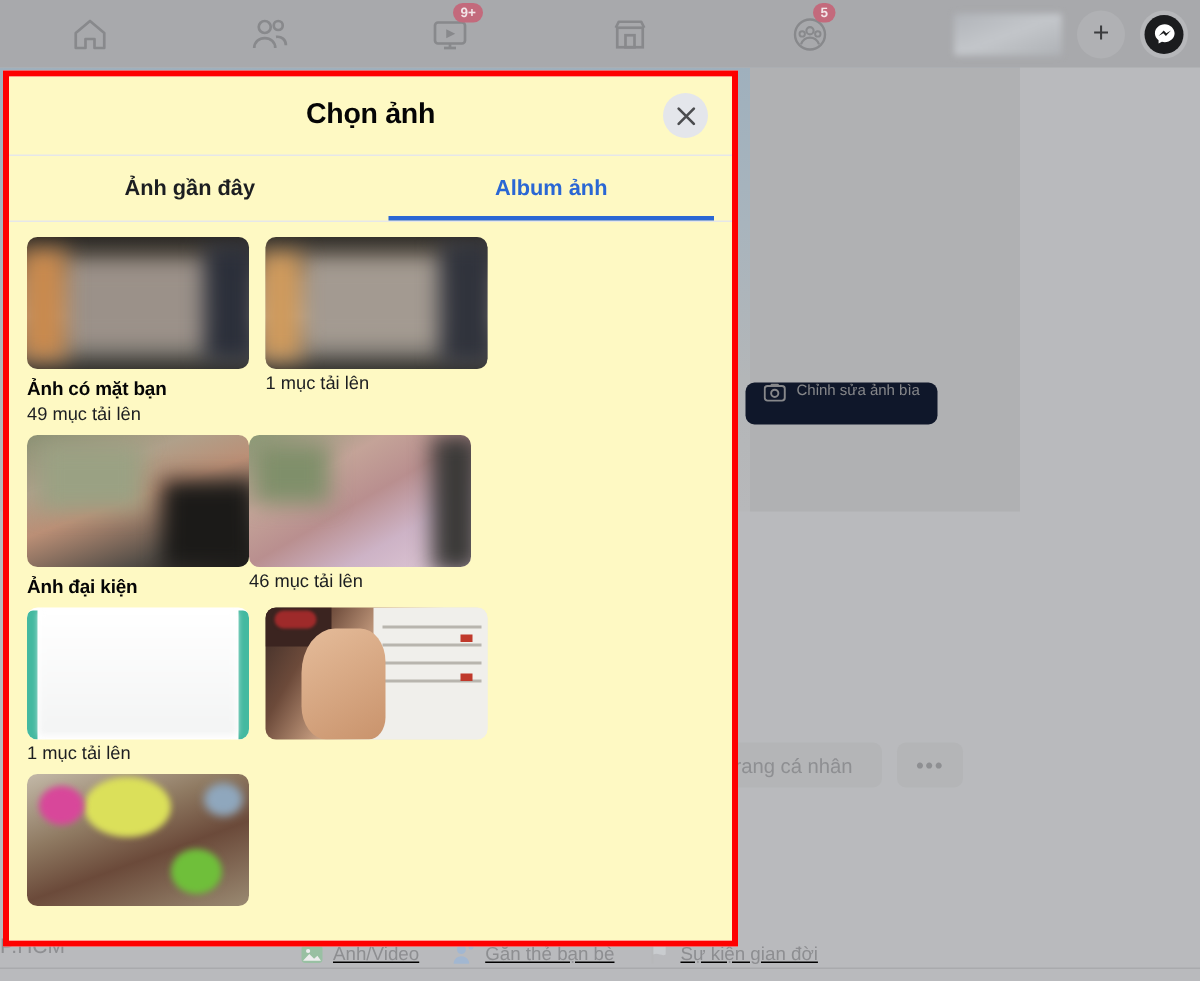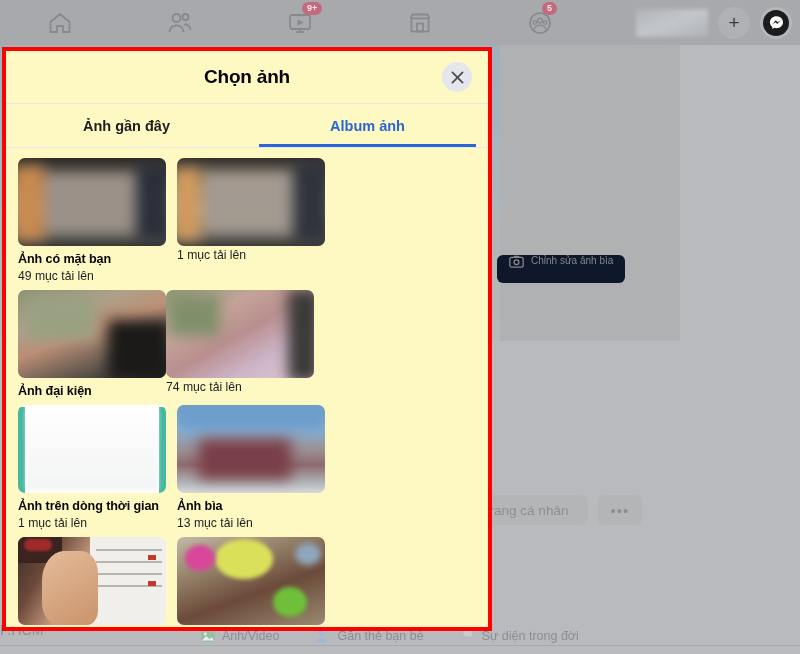--- a/index.html
+++ b/index.html
@@ -115,21 +115,21 @@
     padding: 0 10px;
   }
   .pill-btn.small { min-width: 44px; font-size: 15px; letter-spacing: 1px; }
 
   .loc-text {
     position: absolute; left: 0px; top: 622px;
     color: #8e8f92; font-size: 14px;
   }
   .composer-row {
     position: absolute; left: 200px; top: 628px;
-    display: flex; gap: 36px;
+    display: flex; gap: 22px; text-decoration: underline;
   }
   .composer-item {
     display: flex; align-items: center; gap: 6px;
     color: #8d8e91; font-size: 12.5px;
   }
   .composer-item .ci { width: 16px; height: 16px; display:block; opacity:.75;}
   .composer-item .ci svg { width: 16px; height: 16px; display:block; }
   .divider-line {
     position: absolute; left: 0; top: 645px; width: 800px;
     border-top: 1px solid #a9aaad;
@@ -325,21 +325,21 @@
       </span>
       <span>Gắn thẻ bạn bè</span>
     </div>
     <div class="composer-item">
       <span class="ci">
         <svg viewBox="0 0 16 16">
             <path d="M3 1.5 v13" stroke="#b7b8ba" stroke-width="1.4" fill="none"></path>
             <path d="M3.6 2.2 c3-1.6 5.4 1.4 8.2 0 v6.2 c-2.8 1.4-5.2-1.6-8.2 0z" fill="#cfd2d5"></path>
           </svg>
       </span>
-      <span>Sự diện trong đời</span>
+      <span>Sự kiện gian đời</span>
     </div>
   </div>
   <div class="divider-line"></div>
 
   <div class="topbar">
     <div class="nav-icons">
 
       <div class="nav-item">
         <span class="nav-glyph">
           <svg viewBox="0 0 26 26">
@@ -462,45 +462,34 @@
           <div class="album-title">Ảnh đại kiện</div>
         </div>
 
         <div class="album">
           <div class="thumb t4">
               <div class="th-inner">
                 <div class="blurpatch p2"></div>
                 <div class="blurpatch p1"></div>
               </div>
             </div>
-          <div class="album-count">74 mục tải lên</div>
+          <div class="album-count">46 mục tải lên</div>
         </div>
 
         <div class="album">
           <div class="thumb t5">
               <div class="th-inner">
                 <div class="edge-l"></div>
                 <div class="edge-r"></div>
                 <div class="paper"></div>
               </div>
             </div>
-          <div class="album-title">Ảnh trên dòng thời gian</div>
           <div class="album-count">1 mục tải lên</div>
         </div>
 
-        <div class="album">
-          <div class="thumb t6">
-              <div class="th-inner">
-                <div class="blurpatch p2"></div>
-                <div class="blurpatch p1"></div>
-              </div>
-            </div>
-          <div class="album-title">Ảnh bìa</div>
-          <div class="album-count">13 mục tải lên</div>
-        </div>
 
         <div class="album">
           <div class="thumb t7">
               <div class="th-inner">
             <div class="r1"></div>
                 <div class="r2"></div>
                 <div class="r3"></div>
             <div class="line" style="top:12px"></div>
                 <div class="line" style="top:24px"></div>
                 <div class="line" style="top:36px"></div>

